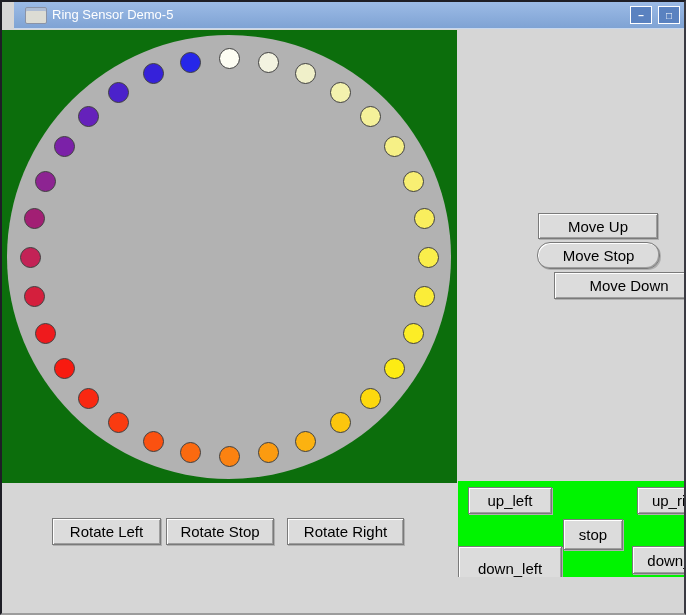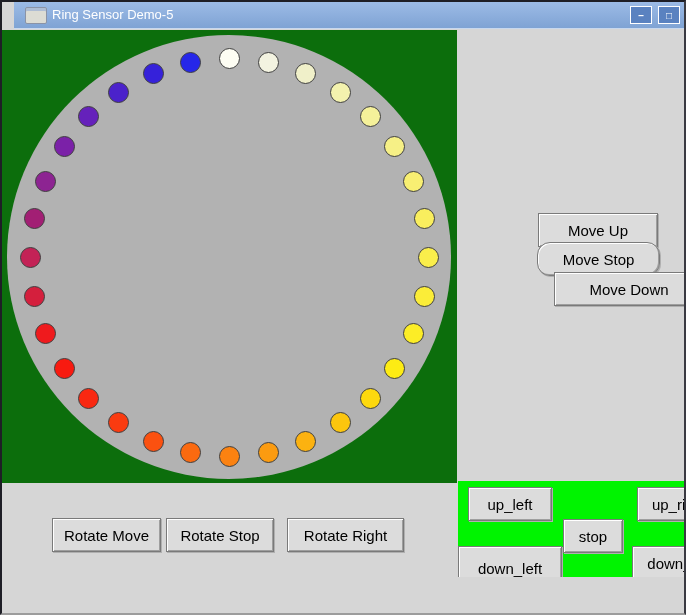--- a/index.html
+++ b/index.html
@@ -43,21 +43,21 @@
     position:absolute;width:19px;height:19px;border-radius:50%;
     border:1px solid #404040;
   }
   
   .tkbtn{
     position:absolute;box-sizing:border-box;
     background:#dcdcdc;border:1px solid #7a7a7a;
     box-shadow:inset 1px 1px 0 #ffffff,inset -1px -1px 0 #9e9e9e,1px 1px 0 #b0b0b0;
     color:#000;font-size:15px;font-family:"Liberation Sans",sans-serif;
     display:flex;align-items:center;justify-content:center;
-    white-space:nowrap;padding:16px;cursor:default;
+    white-space:nowrap;padding:8px;cursor:default;
   }
   .btn-move-up  {left:536px;top:211px;width:120px;height:26px;}
   .btn-move-stop{left:535px;top:240px;width:123px;height:27px;border-radius:13px;}
   .btn-move-down{left:552px;top:270px;width:150px;height:27px;}
   .btn-rot-left {left:50px;top:516px;width:109px;height:27px;}
   .btn-rot-stop {left:164px;top:516px;width:108px;height:27px;}
   .btn-rot-right{left:285px;top:516px;width:117px;height:27px;}
   
   .dir-pad{
     position:absolute;left:456px;top:479px;width:226px;height:96px;
@@ -123,21 +123,21 @@
         <div class="dot" style="left: 105.5px; top: 51.5px; background: rgb(75, 34, 203);"></div>
         <div class="dot" style="left: 140.5px; top: 32.5px; background: rgb(53, 33, 218);"></div>
         <div class="dot" style="left: 177.5px; top: 21.5px; background: rgb(38, 39, 233);"></div>
       </div>
   </div>
 
   <button class="tkbtn btn-move-up">Move Up</button>
   <button class="tkbtn btn-move-stop">Move Stop</button>
   <button class="tkbtn btn-move-down">Move Down</button>
 
-  <button class="tkbtn btn-rot-left">Rotate Move</button>
+  <button class="tkbtn btn-rot-left">Rotate Left</button>
   <button class="tkbtn btn-rot-stop">Rotate Stop</button>
   <button class="tkbtn btn-rot-right">Rotate Right</button>
 
   <div class="dir-pad">
     <button class="tkbtn btn-up-left">up_left</button>
     <button class="tkbtn btn-up-right">up_right</button>
     <button class="tkbtn btn-pad-stop">stop</button>
     <button class="tkbtn btn-down-left">down_left</button>
     <button class="tkbtn btn-down-right">down_right</button>
   </div>

